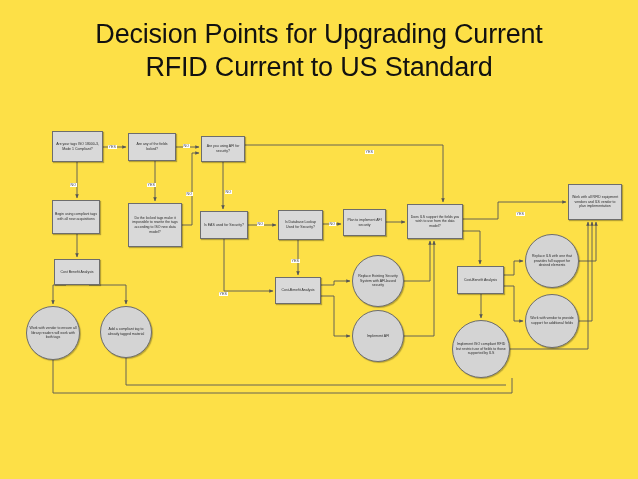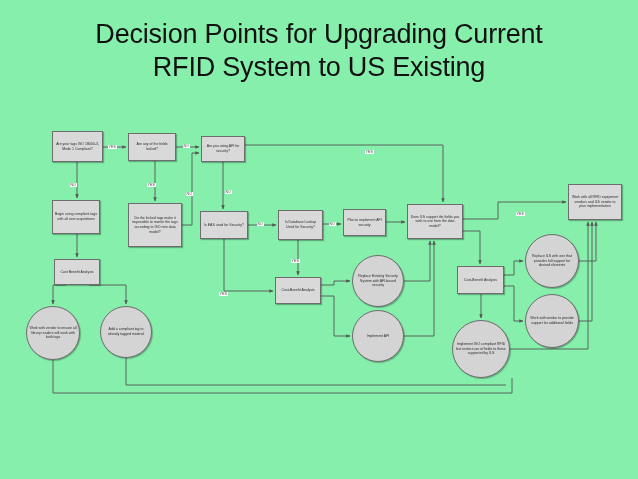--- a/index.html
+++ b/index.html
@@ -16,21 +16,21 @@
     color: #000000;
     position: relative;
   }
 
   #slide {
     position: absolute;
     left: 0;
     top: 0;
     width: 638px;
     height: 479px;
-    background: #86efac;
+    background: #fde047;
   }
 
   #title {
     position: absolute;
     left: 0;
     top: 18px;
     width: 638px;
     text-align: center;
     font-size: 27px;
     line-height: 1.22;
@@ -102,21 +102,21 @@
     letter-spacing: 0.1px;
   }
 </style>
 </head>
 <body>
 
 <div id="slide">
 
   <div id="title">
     <span class="l">Decision Points for Upgrading Current</span>
-    <span class="l">RFID System to US Existing</span>
+    <span class="l">RFID Current to US Standard</span>
   </div>
 
   <div id="diagram">
 
     <svg class="edges" viewBox="0 0 638 479">
       <defs>
         <marker id="ah" markerWidth="5" markerHeight="5" refX="4.2" refY="2" orient="auto">
           <path d="M0,0 L4.6,2 L0,4 Z" fill="#555555"></path>
         </marker>
       </defs>

